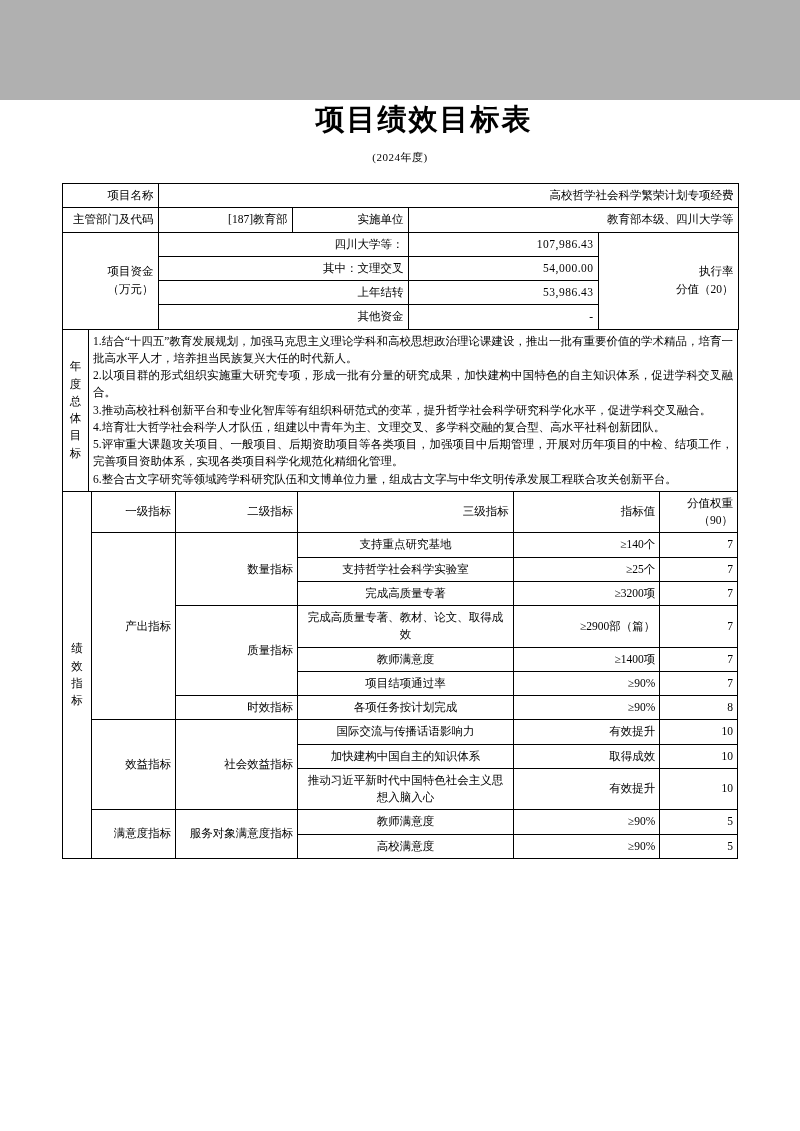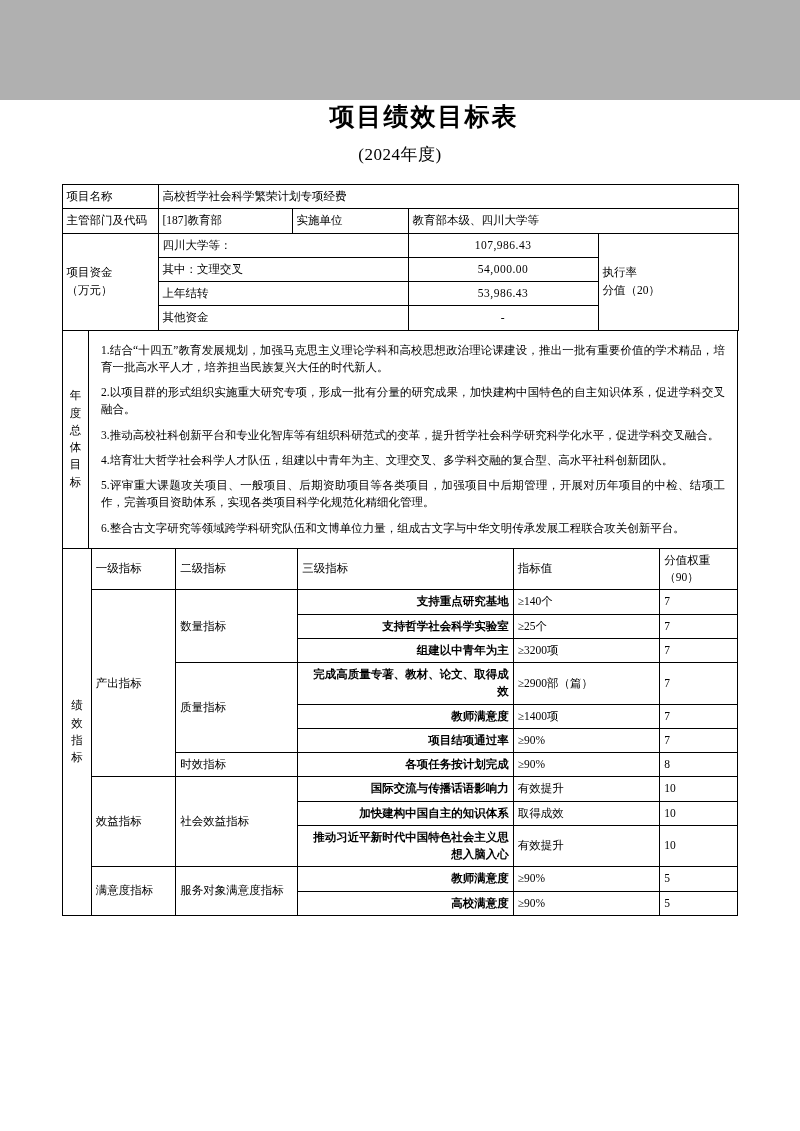--- a/index.html
+++ b/index.html
@@ -12,67 +12,67 @@
     height: 1131px;
     background: #ffffff;
     position: relative;
     margin: 0 auto;
     box-sizing: border-box;
     font-family: "Liberation Serif", "DejaVu Serif", serif;
     color: #000;
   }
   .title {
     text-align: center;
-    font-size: 25px;
+    font-size: 29px;
     font-weight: bold;
     letter-spacing: 2px;
     margin-top: 100px;
     font-family: "Liberation Serif", "DejaVu Serif", serif;
     padding-left: 48px;
   }
   .subtitle {
     text-align: center;
-    font-size: 17px;
+    font-size: 11px;
     margin-top: 10px;
     letter-spacing: 0.5px;
   }
   table.main {
     border-collapse: collapse;
     width: 676px;
     margin: 18px auto 0 auto;
     table-layout: fixed;
   }
   table.main td {
     border: 1px solid #000;
     font-size: 11.5px;
     padding: 3px 4px;
     vertical-align: middle;
     line-height: 1.5;
   }
-  .c { text-align: left; }
-  .l { text-align: right; font-weight: bold; }
+  .c { text-align: right; }
+  .l { text-align: center; }
   .num {
     font-family: "Liberation Serif", "DejaVu Serif", serif;
-    text-align: center;
+    text-align: right;
     padding-right: 8px;
     letter-spacing: 0.5px;
   }
   .vert-narrow {
     text-align: center;
     line-height: 1.25;
     font-size: 11.5px;
     padding: 2px 2px;
   }
   .goaltext {
     font-size: 11.5px;
     line-height: 1.55;
     text-align: justify;
     padding: 4px 6px;
   }
-  .goaltext p { margin: 8px; }
+  .goaltext p { margin: 0; }
 </style>
 </head>
 <body>
 
 <div class="page">
 
   <div class="title">项目绩效目标表</div>
   <div class="subtitle">(2024年度)</div>
 
   <table class="main">
@@ -182,21 +182,21 @@
         <td class="l">支持重点研究基地</td>
         <td class="c">≥140个</td>
         <td class="c">7</td>
       </tr>
       <tr>
         <td class="l">支持哲学社会科学实验室</td>
         <td class="c">≥25个</td>
         <td class="c">7</td>
       </tr>
       <tr>
-        <td class="l">组建以中青年为主</td>
+        <td class="l">完成高质量专著</td>
         <td class="c">≥3200项</td>
         <td class="c">7</td>
       </tr>
 
       <tr>
         <td rowspan="3" class="c">质量指标</td>
         <td class="l">完成高质量专著、教材、论文、取得成效</td>
         <td class="c">≥2900部（篇）</td>
         <td class="c">7</td>
       </tr>

